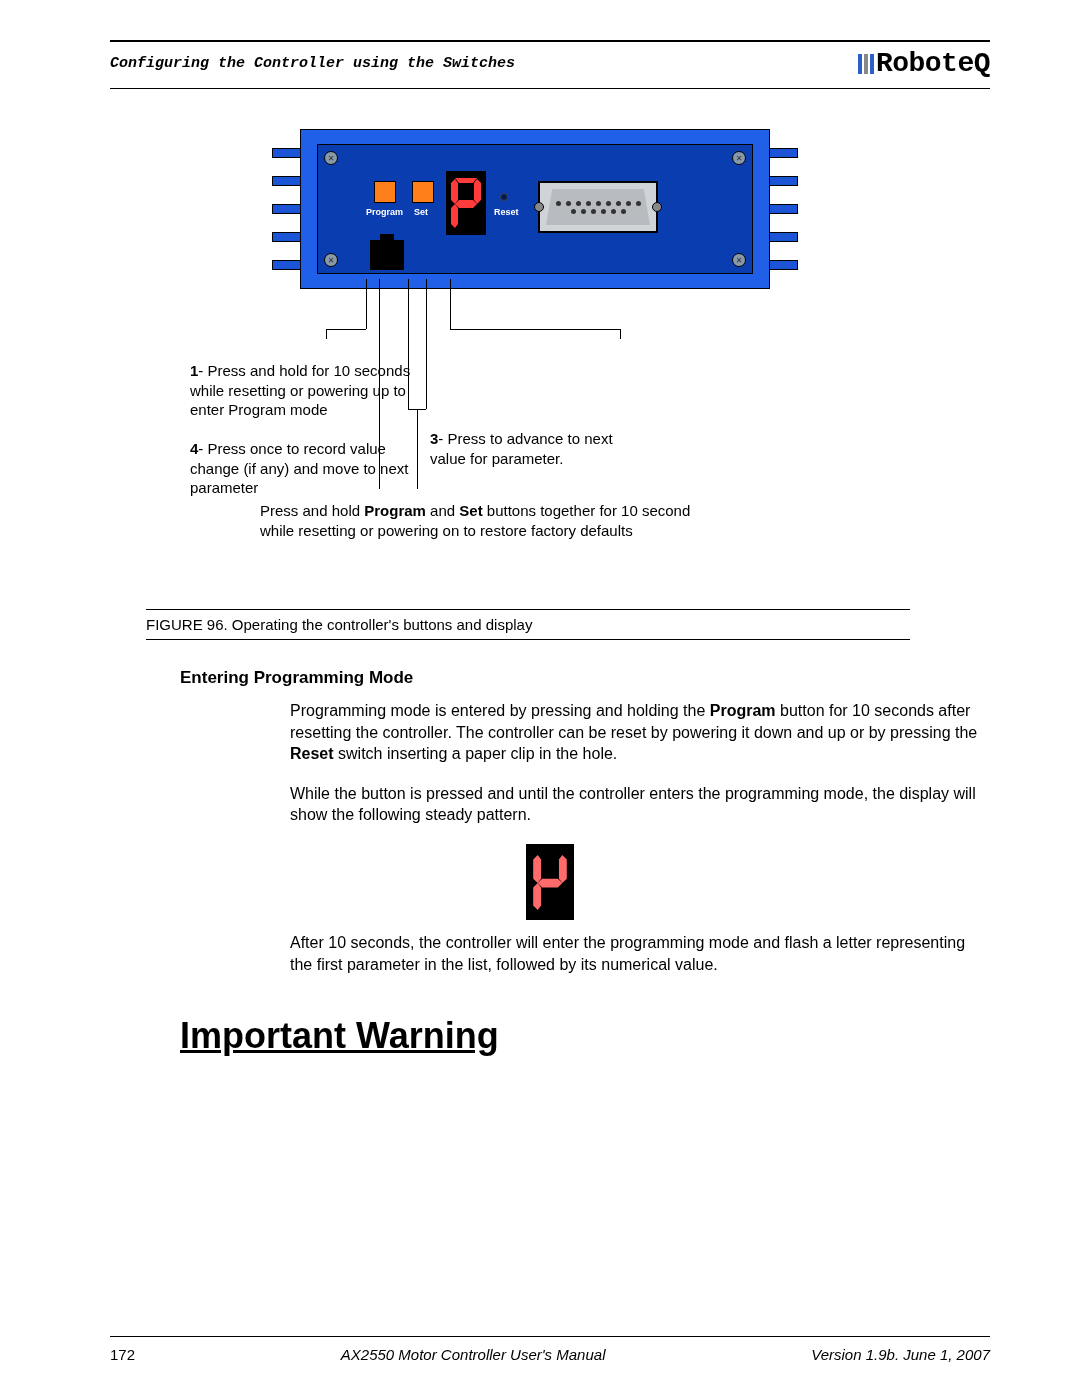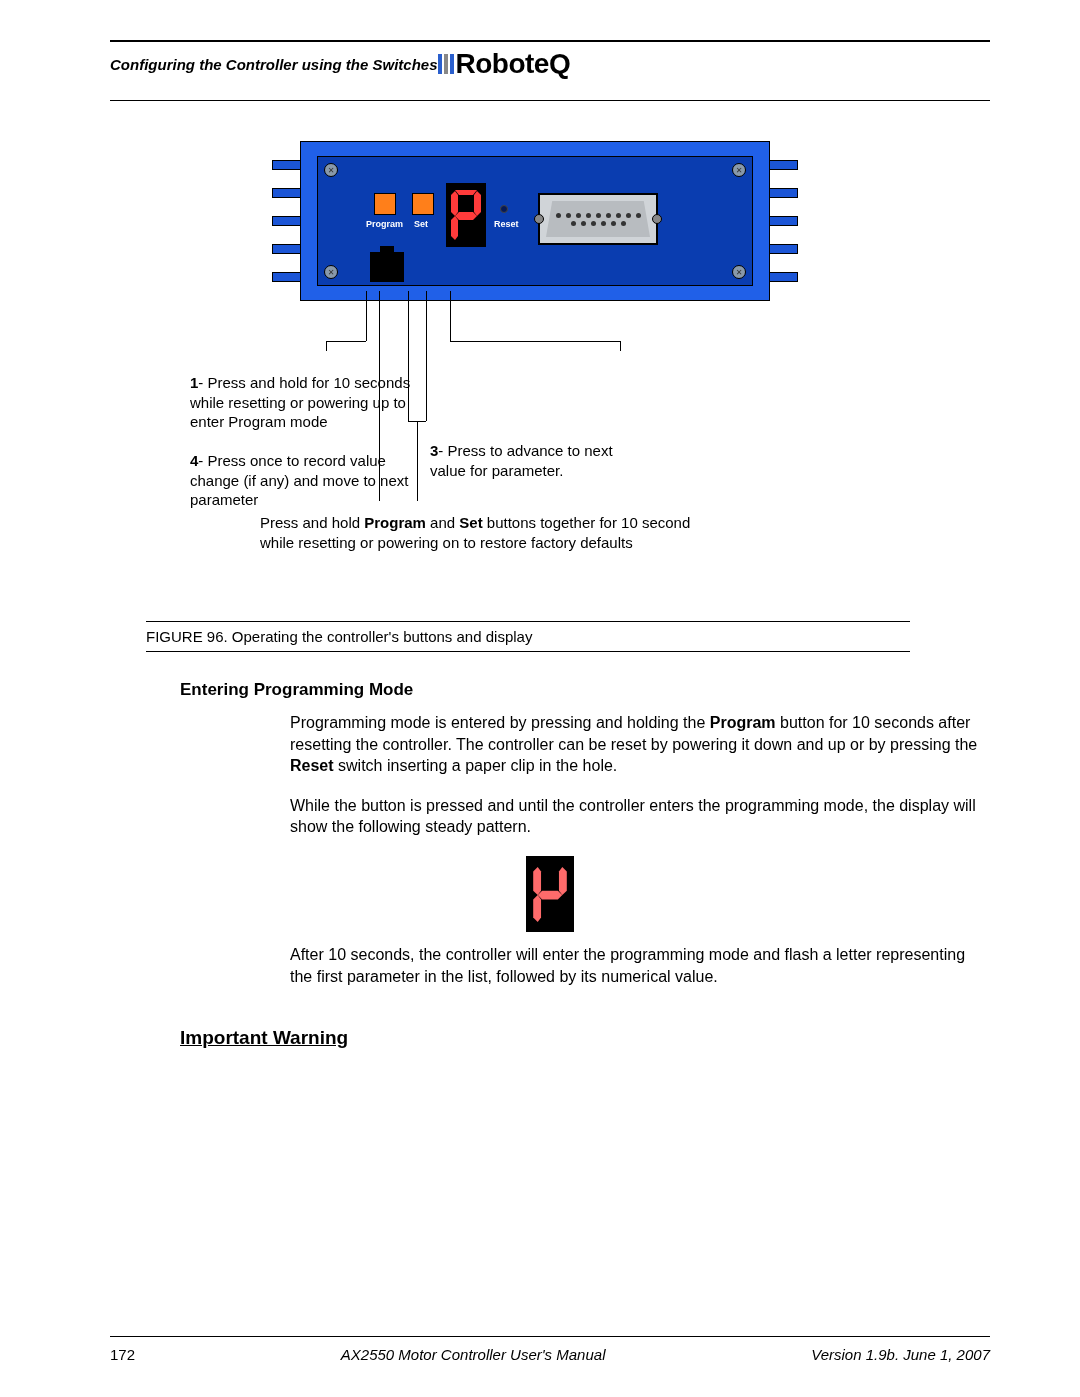--- a/index.html
+++ b/index.html
@@ -7,22 +7,22 @@
     font-family: Arial, Helvetica, sans-serif;
     width: 1080px;
     height: 1397px;
     background: #fff;
     color: #000;
     position: relative;
     padding: 40px 90px 50px 110px;
   }
   .rule-top { border-top: 2px solid #000; margin-bottom: 6px; }
   .header-row {
-    display: flex; align-items: center;
-    border-bottom: 1px solid #000; padding-bottom: 20px;
+    display: flex; justify-content: space-between; align-items: center;
+    border-bottom: 1px solid #000; padding-bottom: 9px; font-family: Liberation Mono, monospace;
   }
   .header-left { font-weight: bold; font-style: italic; font-size: 15px; }
   .logo { display: flex; align-items: center; gap: 2px; }
   .logo-bars { display:flex; gap:2px; align-items:center;}
   .logo-bars span { display:inline-block; width:4px; height:20px; background:#2a5fcd; }
   .logo-bars span:nth-child(2){background:#888;}
   .logo-text { font-weight: bold; font-size: 28px; letter-spacing:-0.5px;}
   
   .diagram-wrap { position: relative; height: 470px; margin: 40px 0 10px 0; }
   .device {
@@ -81,21 +81,21 @@
   .note { position:absolute; font-size:15px; line-height:1.3; width:230px;margin-top:20px; }
   .note b{font-weight:bold;}
   .combined-note { position:absolute; font-size:15px; line-height:1.35; width:440px;}
   .caption {
     font-size:15px; text-align:left; border-top:1px solid #000;border-bottom:1px solid #000;
     padding:6px 0; margin: 10px 80px 0 36px;
   }
   .section-h2 { font-weight:bold; font-size:17px; margin:28px 0 12px 70px;}
   .body-text { font-size:16px; line-height:1.35; margin-left:180px; margin-right:0; margin-bottom:18px;}
   .mini-display { width:48px; height:76px; background:#000; margin:10px auto 12px; display:flex;align-items:center;justify-content:center;}
-  .warning-h1 { font-weight:bold; font-size:19px; text-decoration:underline; margin:40px 0 0 70px;}
+  .warning-h1 { font-weight:bold; font-size:36px; text-decoration:underline; margin:40px 0 0 70px;}
   
   .footer-rule{position:absolute;left:110px;right:90px;bottom:60px;border-top:1px solid #000;}
   .footer{position:absolute;left:110px;right:90px;bottom:34px;display:flex;justify-content:space-between;font-size:15px;font-style:italic;}
   .footer .pg{font-style:normal;text-align:center;}
 </style>
 </head>
 <body>
 
 <div class="rule-top"></div>
 <div class="header-row">

